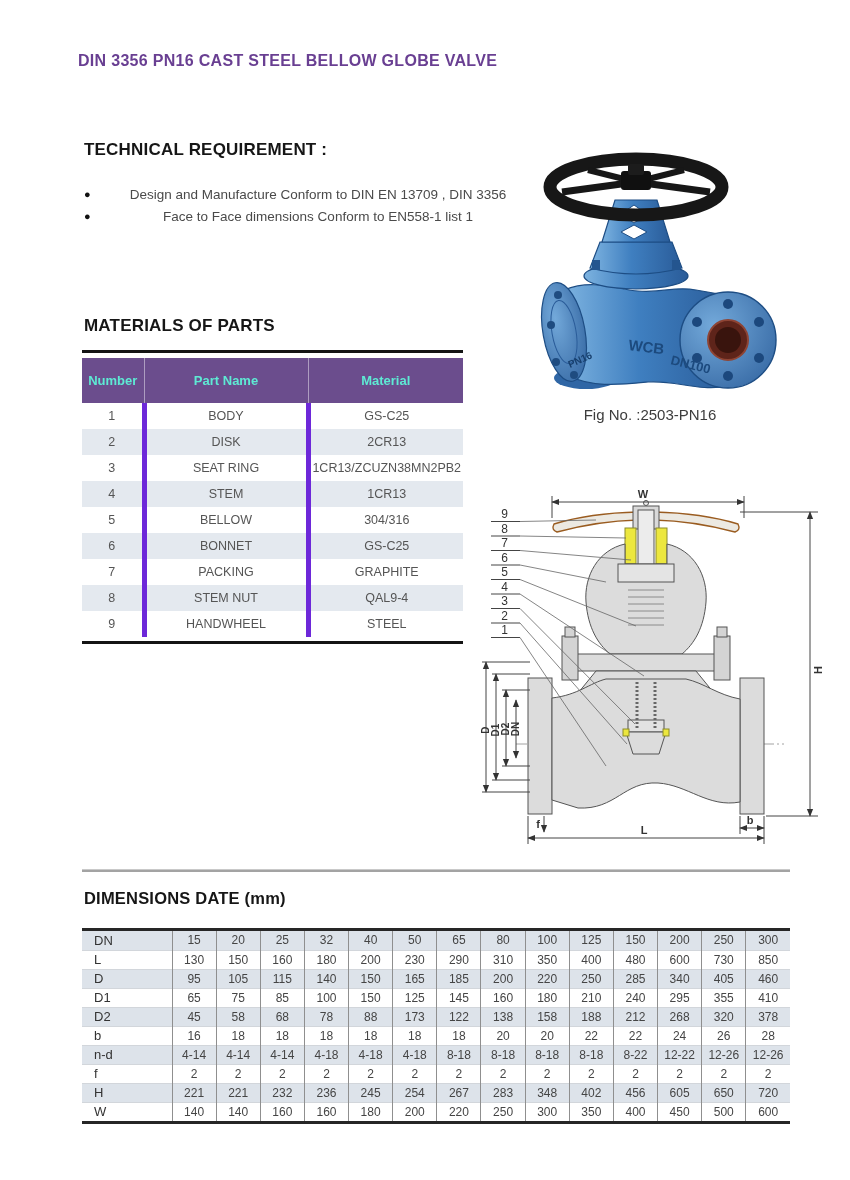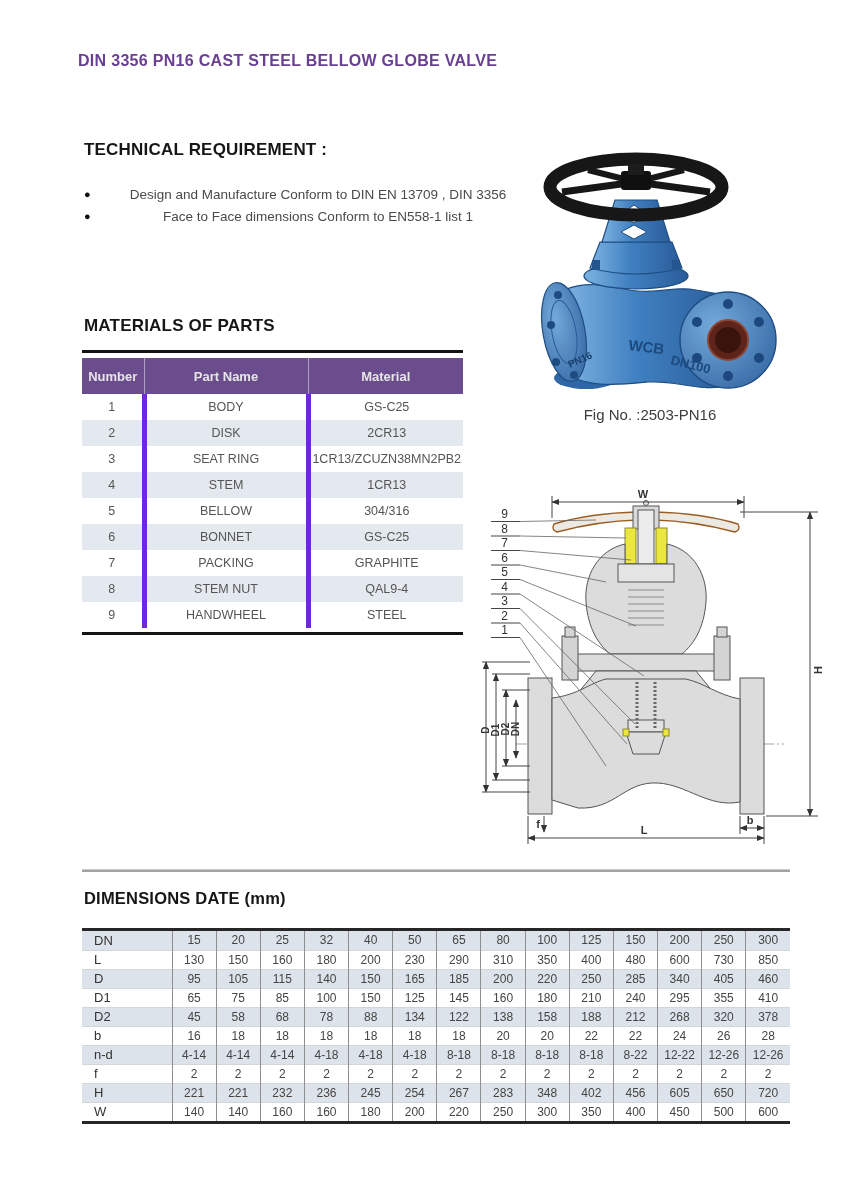--- a/index.html
+++ b/index.html
@@ -17,22 +17,22 @@
 
   .photo-box { position:absolute; left:518px; top:140px; width:264px; height:258px; }
   .photo-caption { position:absolute; left:518px; top:406px; width:264px; text-align:center;
                    font-size:15px; color:#3d3d3d; }
 
   .materials-heading { position:absolute; left:84px; top:316px; }
   .materials-wrap { position:absolute; left:82px; top:350px; width:381px;
                     border-top:3px solid #141414; border-bottom:3px solid #141414;
                     padding:5px 0 4px 0; }
   .materials-wrap table { width:100%; border-collapse:collapse; table-layout:fixed; }
-  .materials-wrap th { background:#6b4d8d; color:#e5e5e5; font-size:13px; font-weight:bold;
-                       height:36px; text-align:center; }
+  .materials-wrap th { background:#6b4d8d; color:#5eead4; font-size:13px; font-weight:bold;
+                       height:45px; text-align:center; }
   .materials-wrap th + th { border-left:1px solid rgba(255,255,255,0.45);margin-left:28px; }
   .materials-wrap td { height:26px; font-size:12.5px; color:#555; text-align:center; }
   .materials-wrap td + td { border-left:5px solid #6d28d9; }
   .materials-wrap tr.shaded td { background:#e4e9ef; }
   .materials-wrap col.m0 { width:62px; } .materials-wrap col.m1 { width:164px; }
 
   .drawing-box { position:absolute; left:478px; top:486px; width:350px; height:390px; }
 
   .divider { position:absolute; left:82px; top:869px; width:708px; height:3px;
              background:#a3a3a3; border-top:1px solid #c9c9c9; }
@@ -418,21 +418,21 @@
             <td>355</td>
             <td>410</td>
           </tr>
           <tr class="shaded">
             <td class="rowlabel">D2</td>
             <td>45</td>
             <td>58</td>
             <td>68</td>
             <td>78</td>
             <td>88</td>
-            <td>134</td>
+            <td>173</td>
             <td>122</td>
             <td>138</td>
             <td>158</td>
             <td>188</td>
             <td>212</td>
             <td>268</td>
             <td>320</td>
             <td>378</td>
           </tr>
           <tr>

